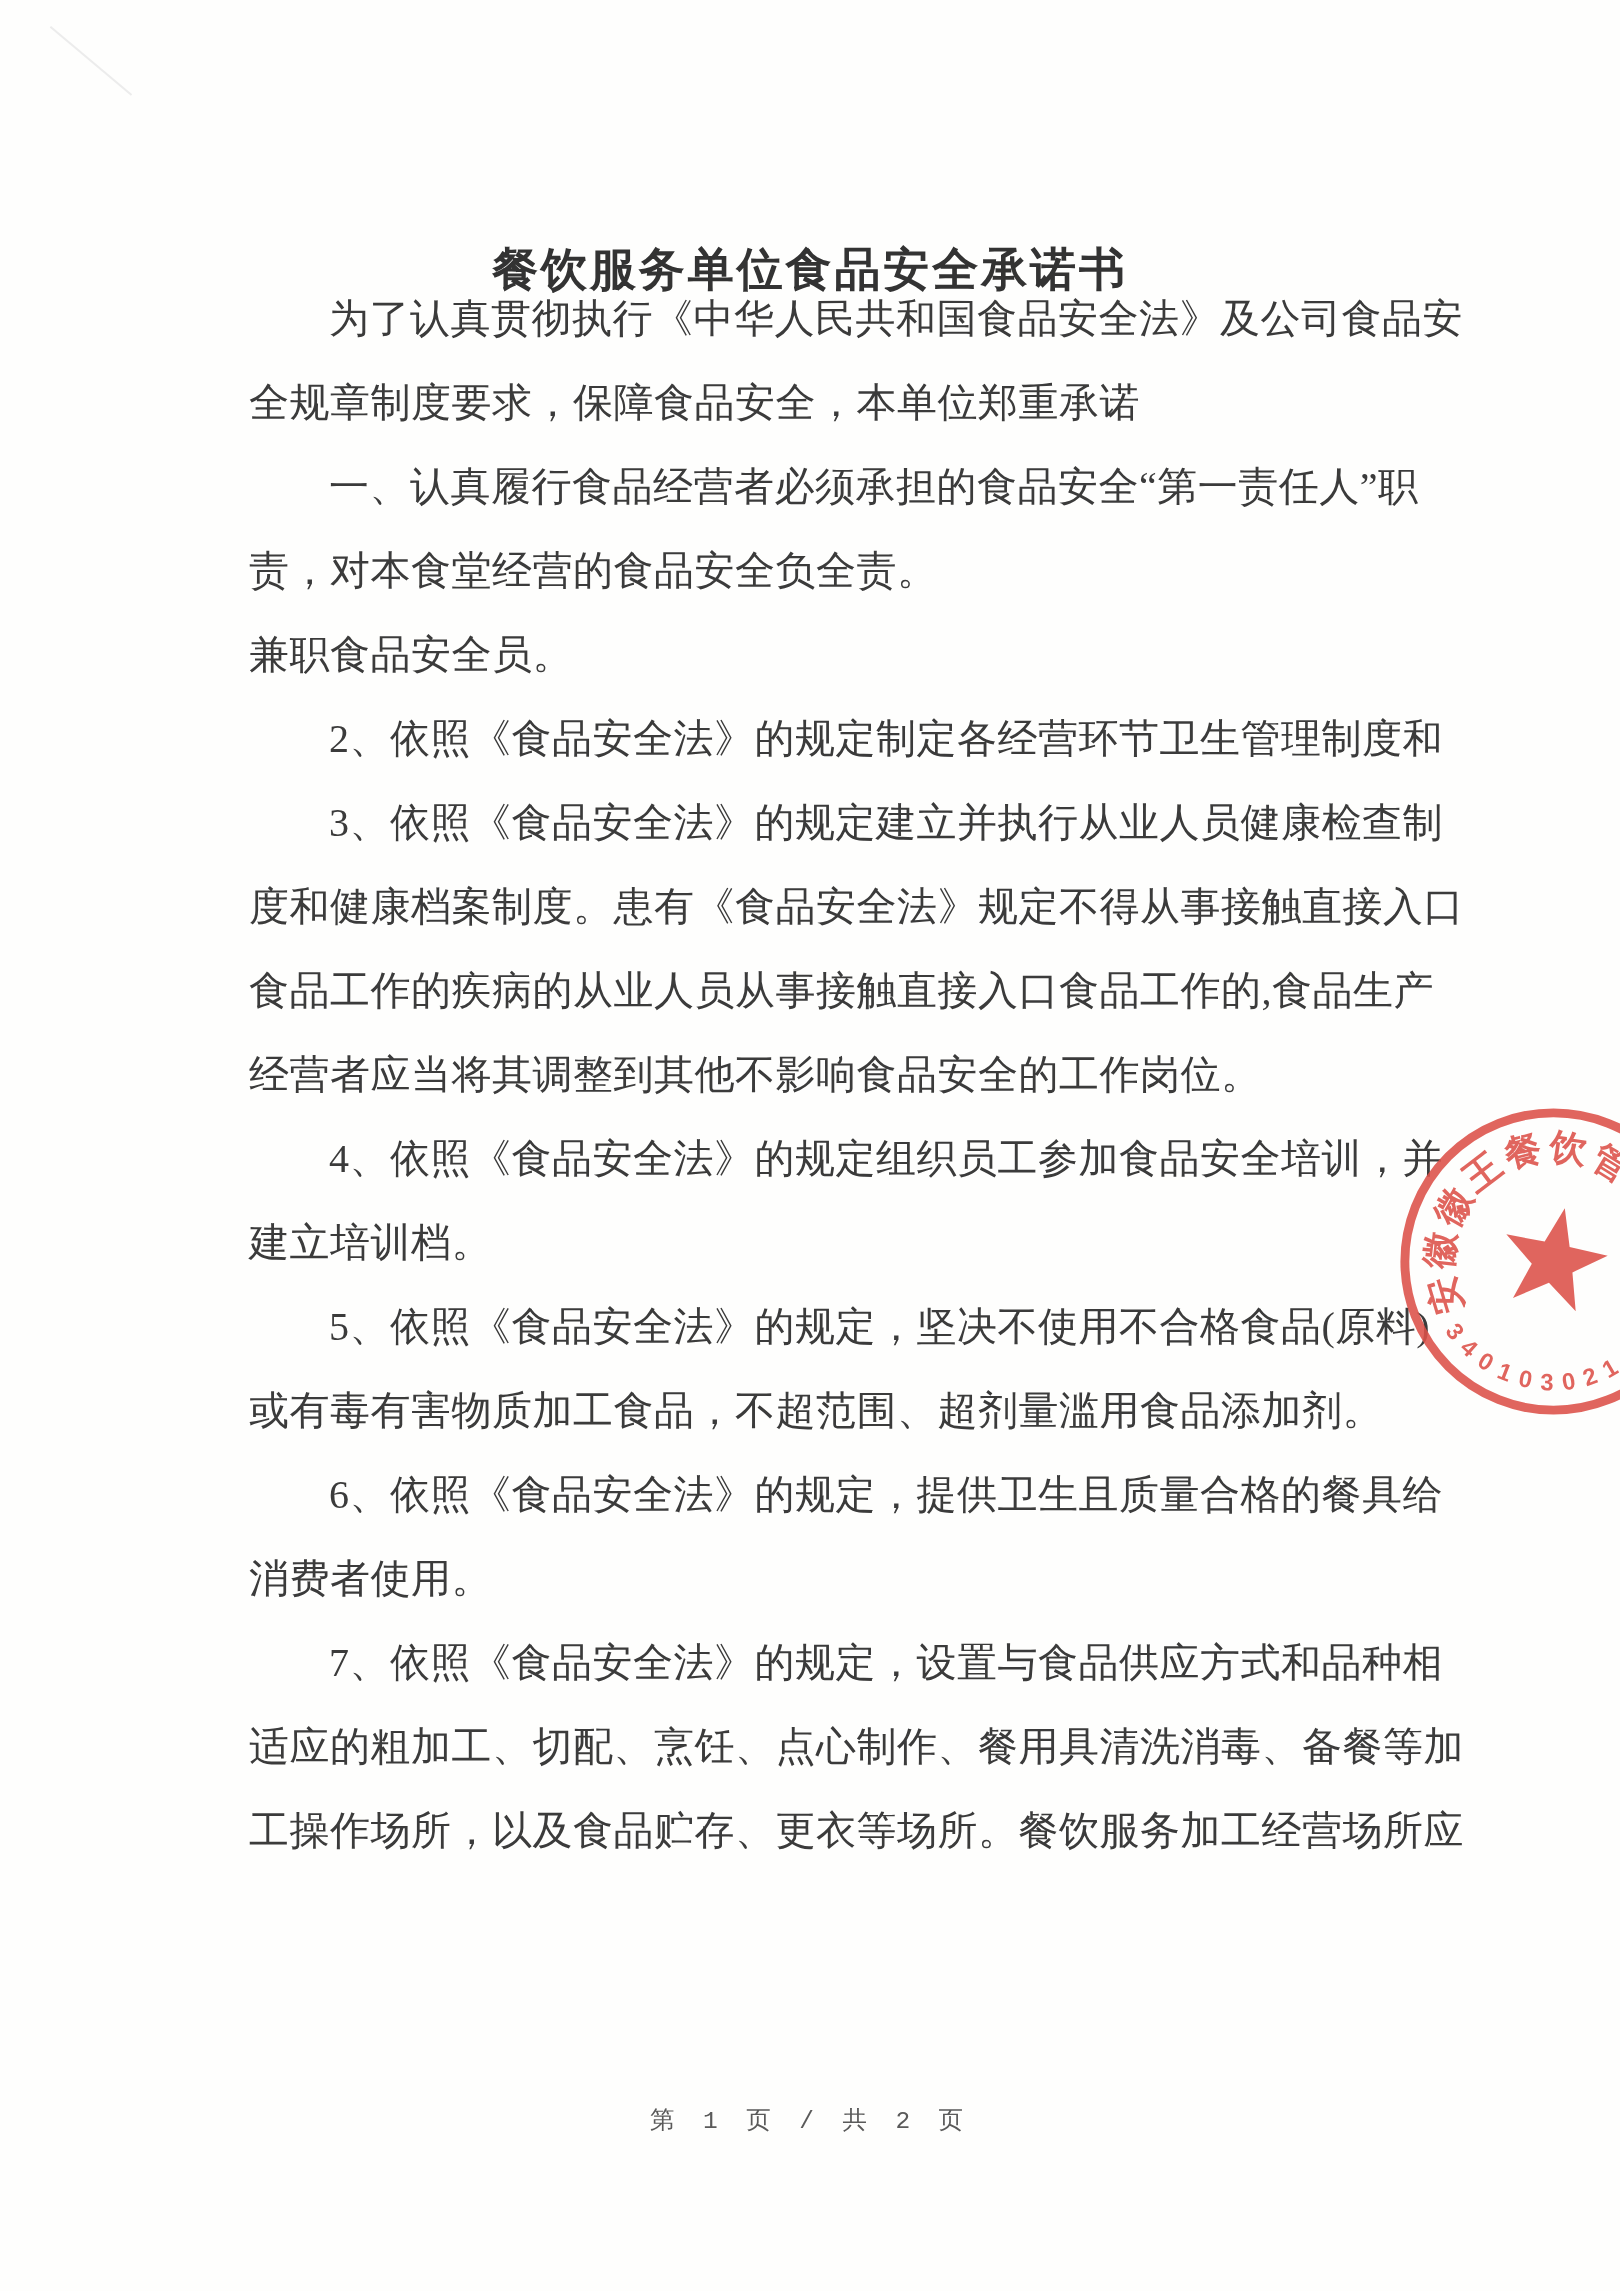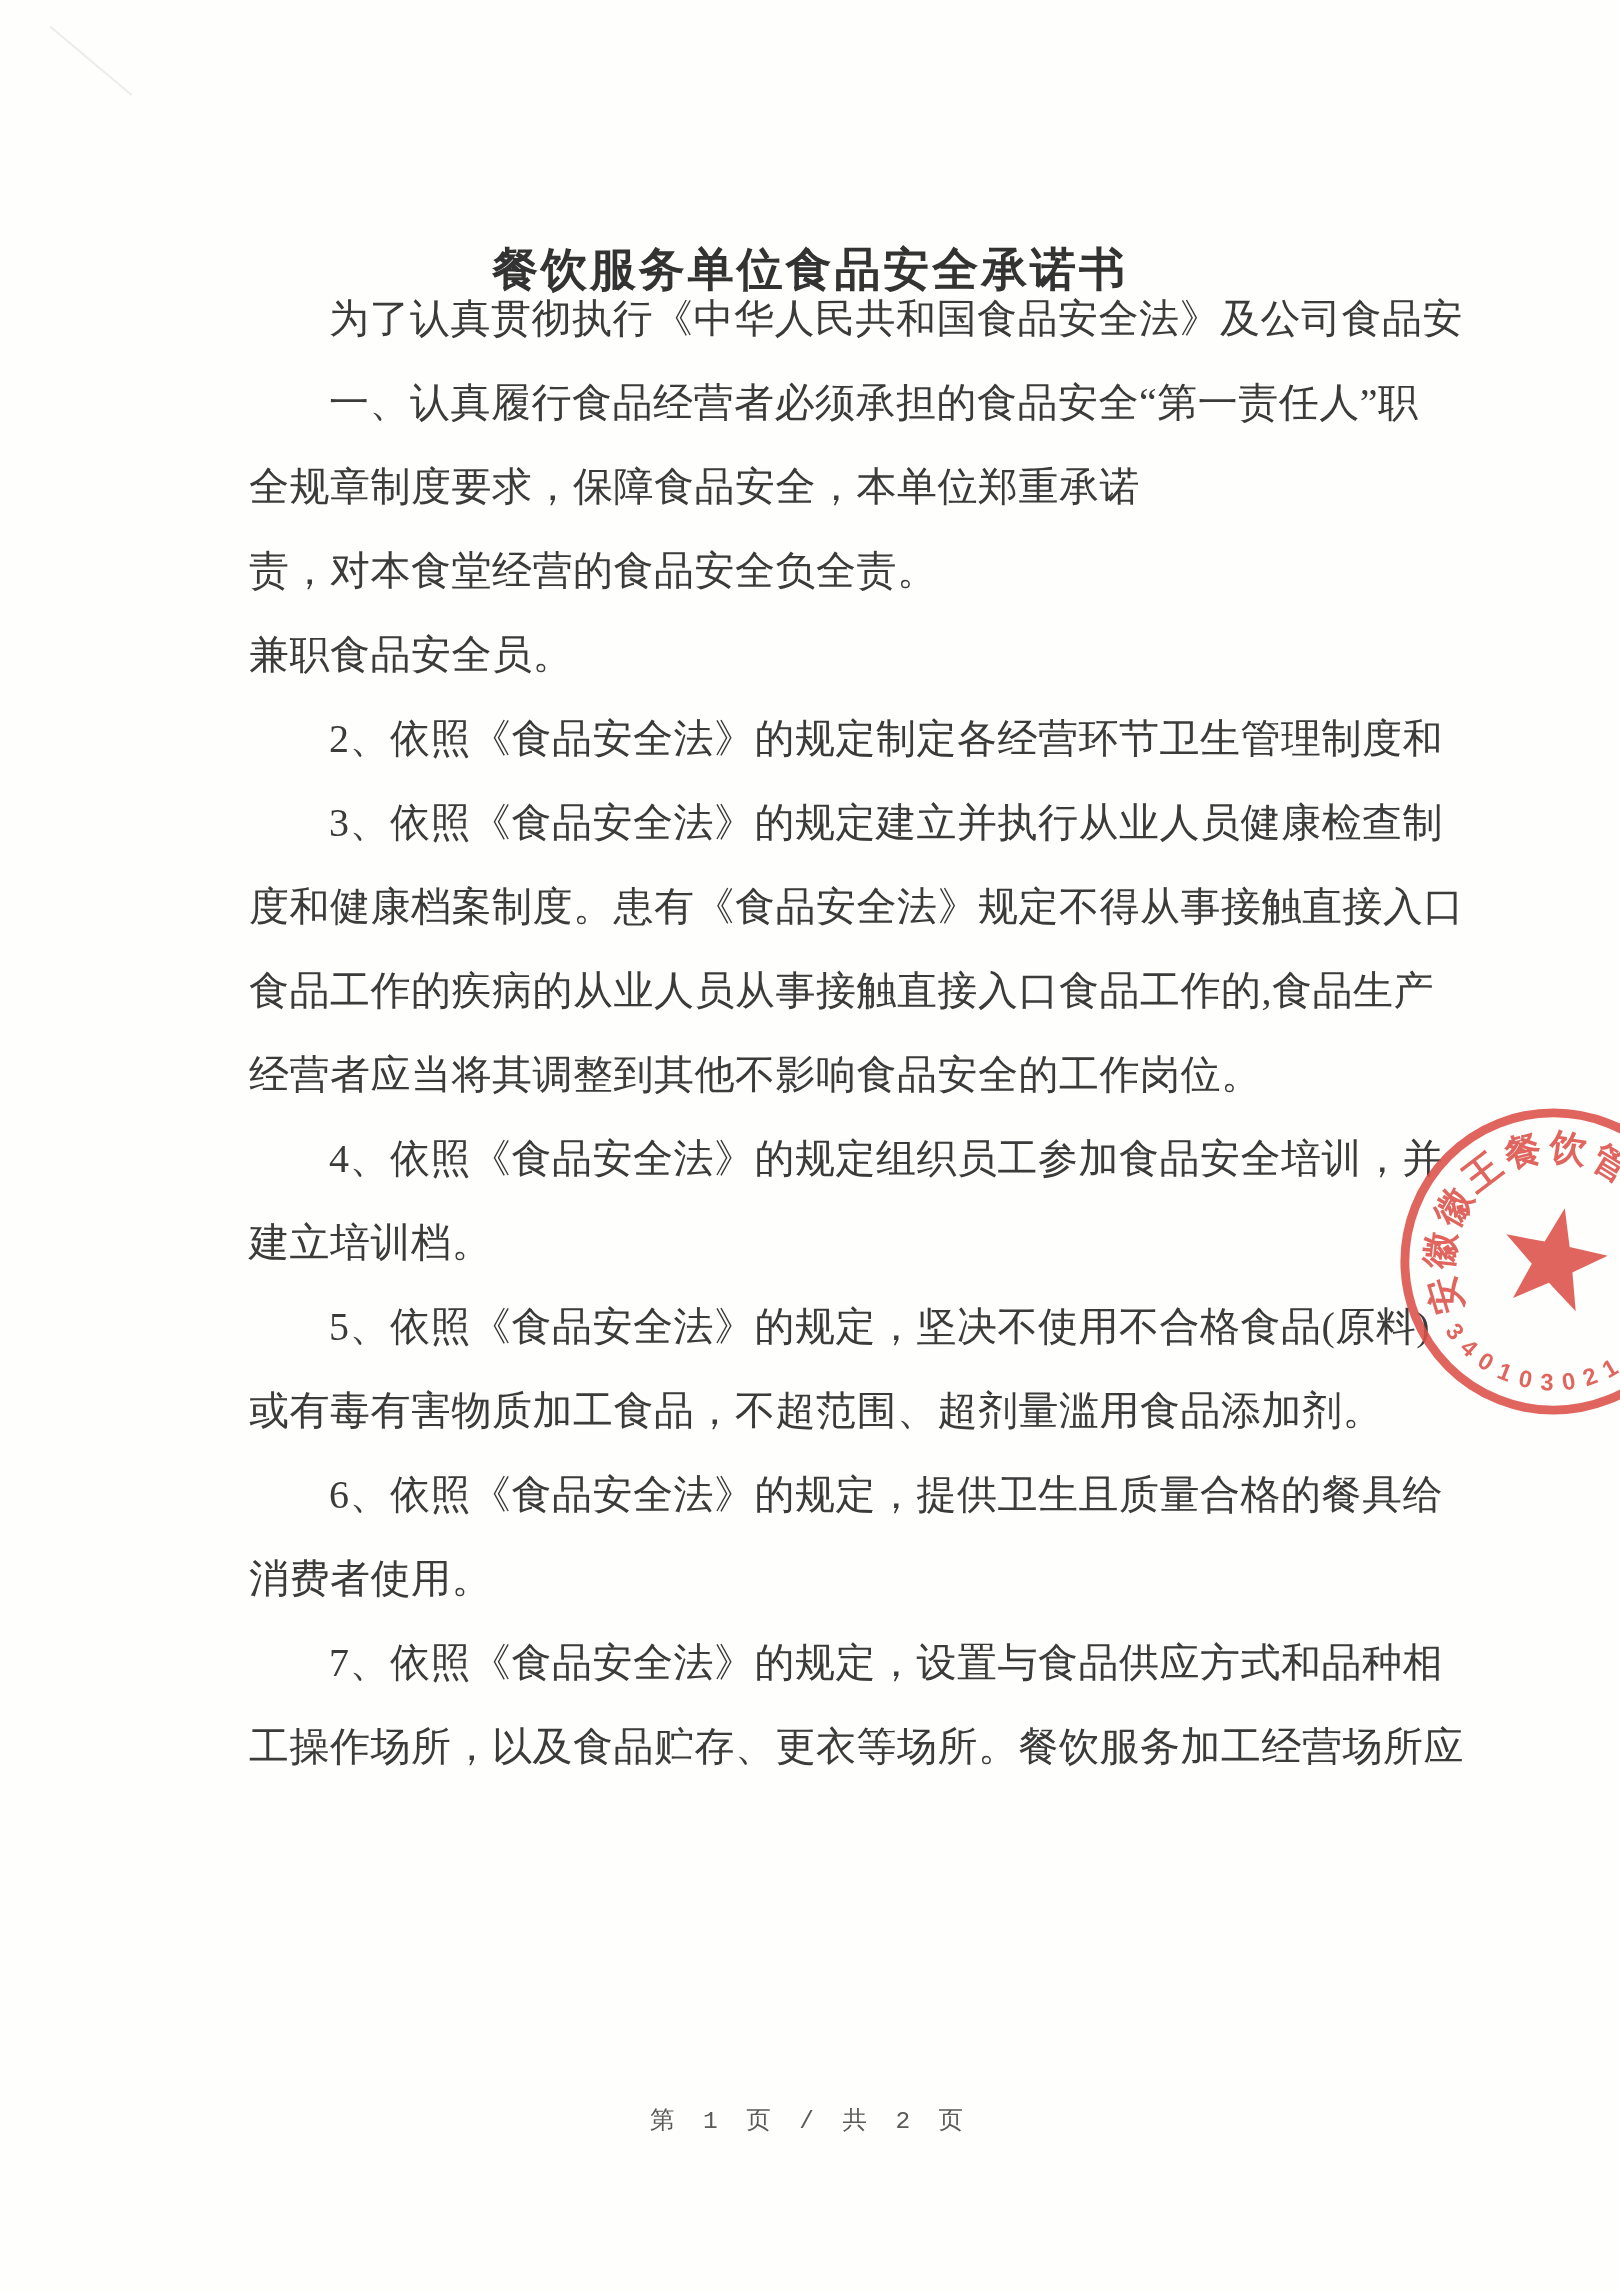--- a/index.html
+++ b/index.html
@@ -75,36 +75,37 @@
 <body>
 
 <div class="page">
 
   <div class="scan-artifact"></div>
 
   <div class="doc-title">餐饮服务单位食品安全承诺书</div>
 
   <div class="doc-body">
       <div class="doc-line indent">为了认真贯彻执行《中华人民共和国食品安全法》及公司食品安</div>
+      <div class="doc-line">全规章制度要求，保障食品安全，本单位郑重承诺</div>
       <div class="doc-line indent">一、认真履行食品经营者必须承担的食品安全“第一责任人”职</div>
-      <div class="doc-line">全规章制度要求，保障食品安全，本单位郑重承诺</div>
       <div class="doc-line">责，对本食堂经营的食品安全负全责。</div>
       <div class="doc-line">兼职食品安全员。</div>
       <div class="doc-line indent">2、依照《食品安全法》的规定制定各经营环节卫生管理制度和</div>
       <div class="doc-line indent">3、依照《食品安全法》的规定建立并执行从业人员健康检查制</div>
       <div class="doc-line">度和健康档案制度。患有《食品安全法》规定不得从事接触直接入口</div>
       <div class="doc-line">食品工作的疾病的从业人员从事接触直接入口食品工作的,食品生产</div>
       <div class="doc-line">经营者应当将其调整到其他不影响食品安全的工作岗位。</div>
       <div class="doc-line indent">4、依照《食品安全法》的规定组织员工参加食品安全培训，并</div>
       <div class="doc-line">建立培训档。</div>
       <div class="doc-line indent">5、依照《食品安全法》的规定，坚决不使用不合格食品(原料)</div>
       <div class="doc-line">或有毒有害物质加工食品，不超范围、超剂量滥用食品添加剂。</div>
       <div class="doc-line indent">6、依照《食品安全法》的规定，提供卫生且质量合格的餐具给</div>
       <div class="doc-line">消费者使用。</div>
       <div class="doc-line indent">7、依照《食品安全法》的规定，设置与食品供应方式和品种相</div>
+      <div class="doc-line">适应的粗加工、切配、烹饪、点心制作、餐用具清洗消毒、备餐等加</div>
       <div class="doc-line">工操作场所，以及食品贮存、更衣等场所。餐饮服务加工经营场所应</div>
     </div>
 
   <div class="doc-footer">第 1 页 / 共 2 页</div>
 
   <div class="stamp">
     <svg width="327" height="327" viewBox="0 0 330 330">
       <defs>
         <path id="arcCompany" d="M 76.7 216 A 102 102 0 1 1 257.4 121.9" fill="none"></path>
         <path id="arcNumber" d="M 52.4 230 A 130 130 0 0 0 275.2 233.9" fill="none"></path>

